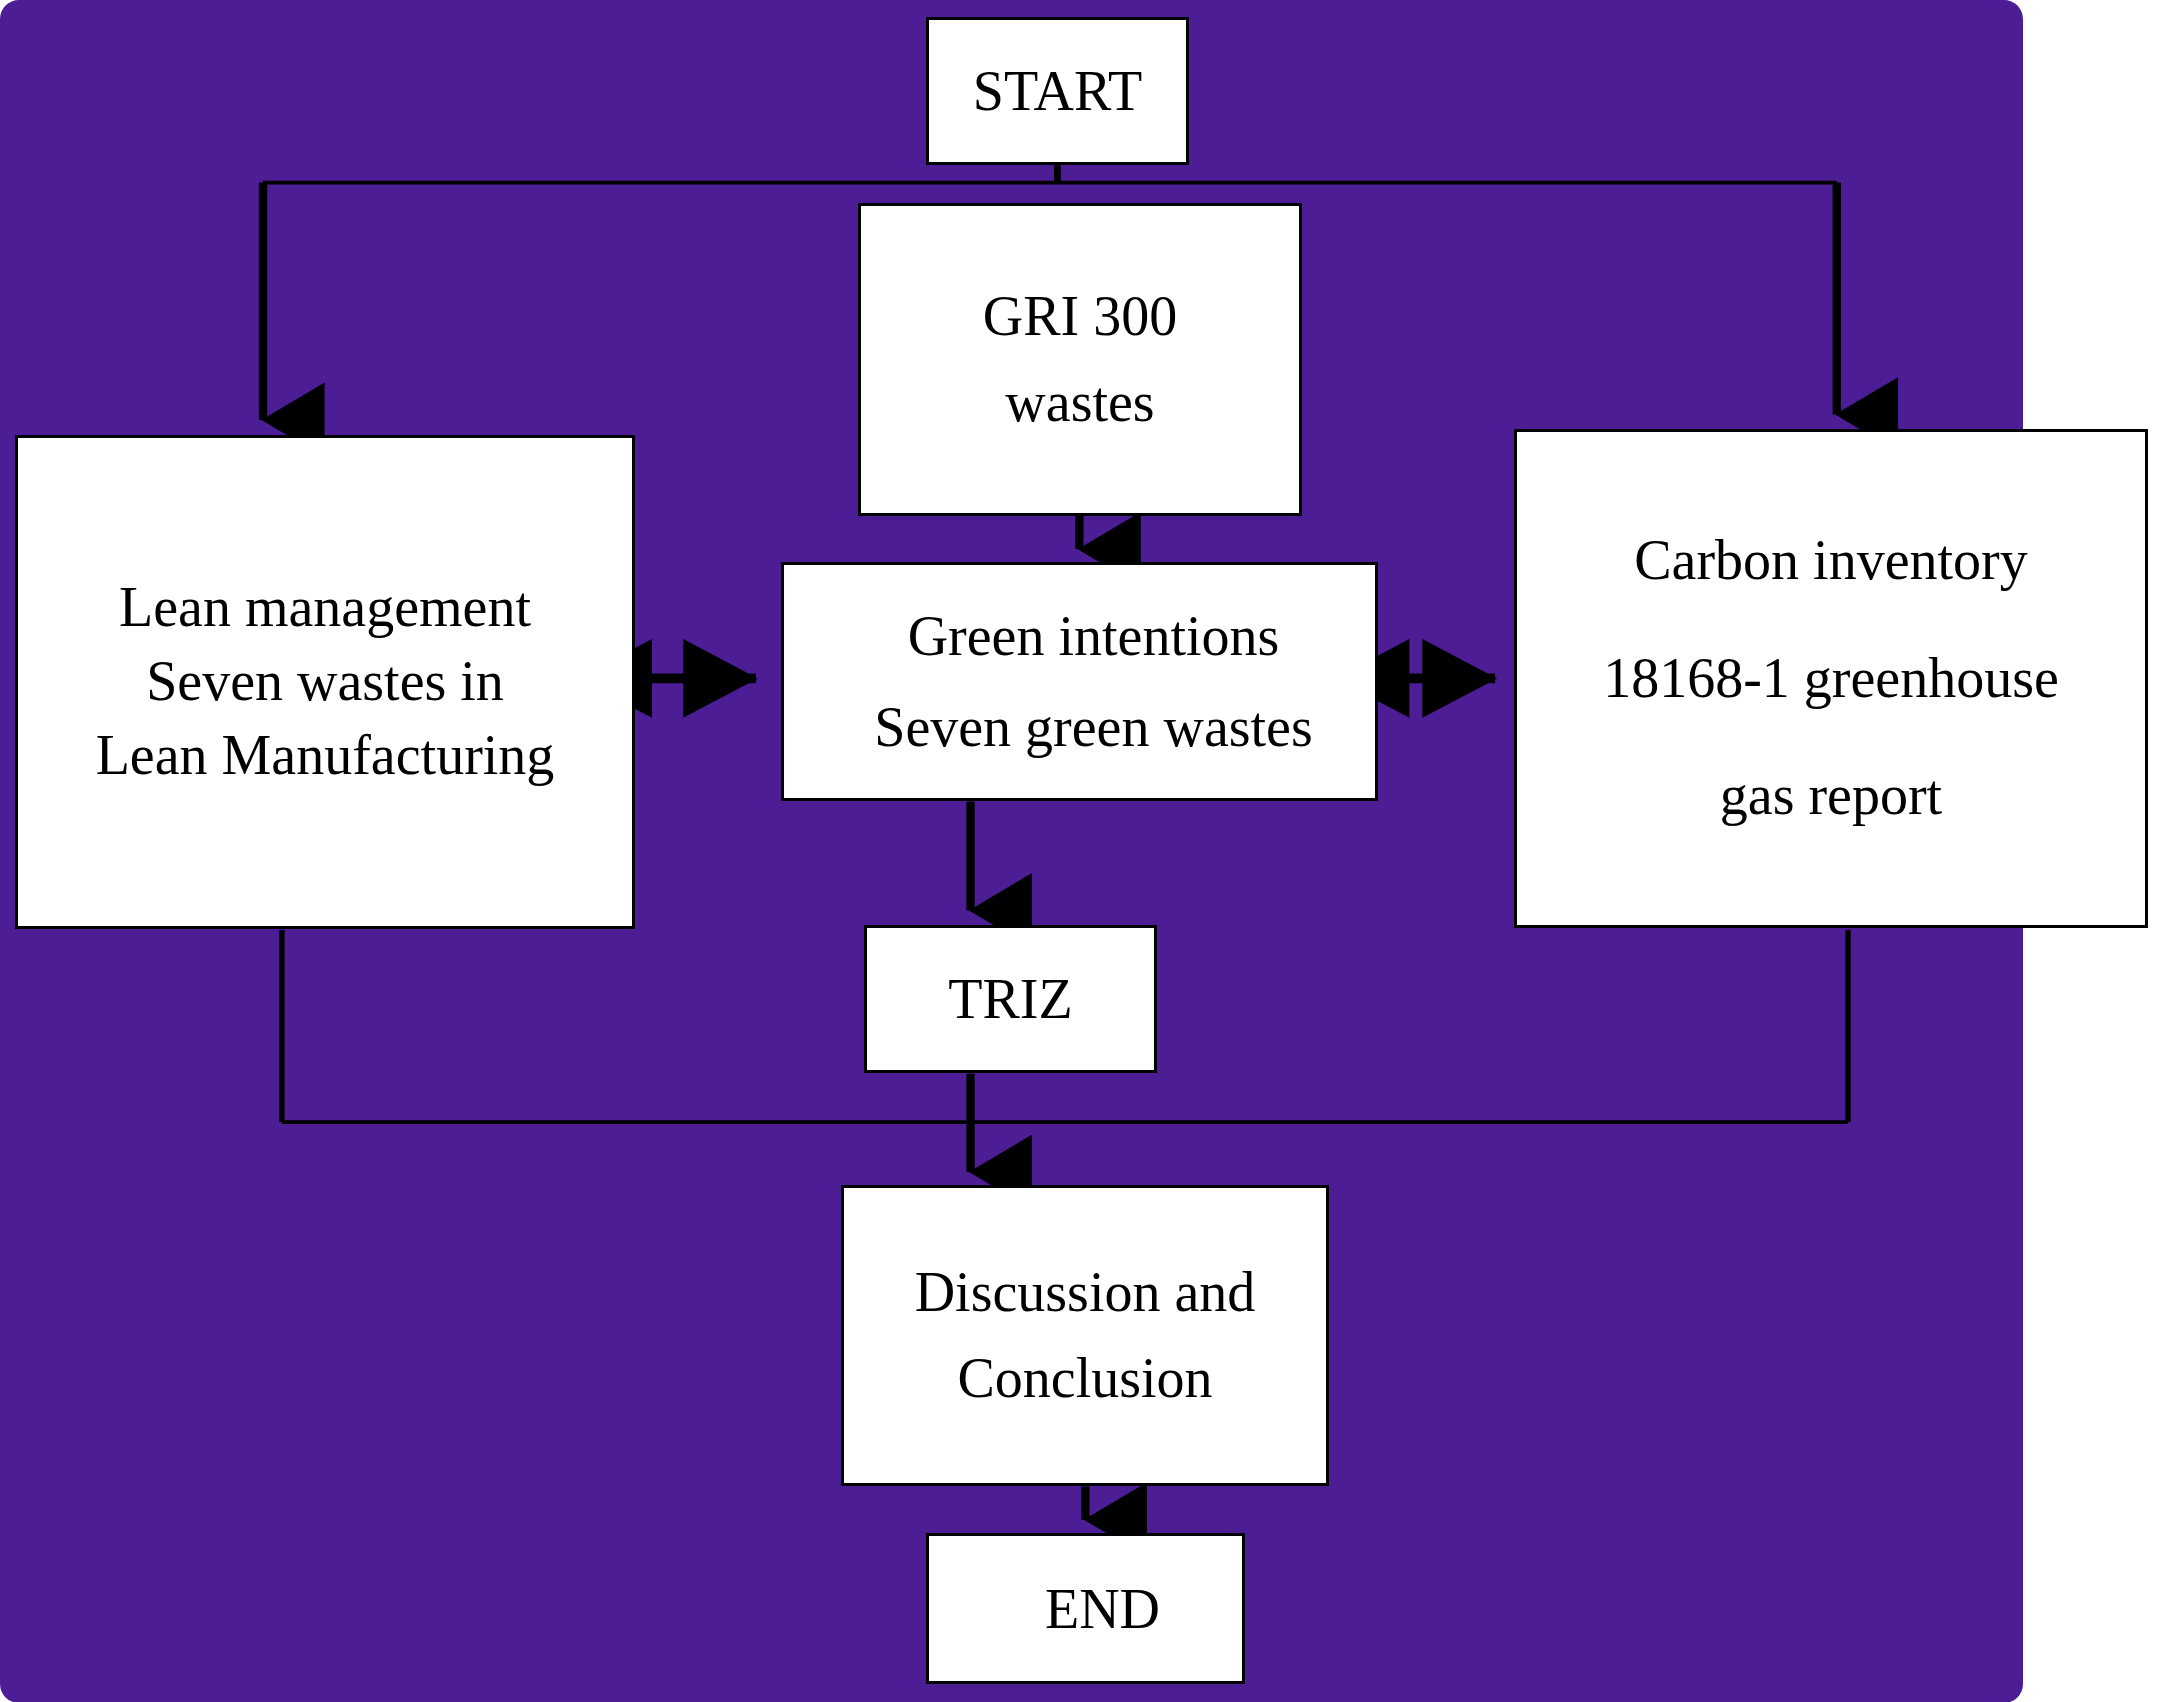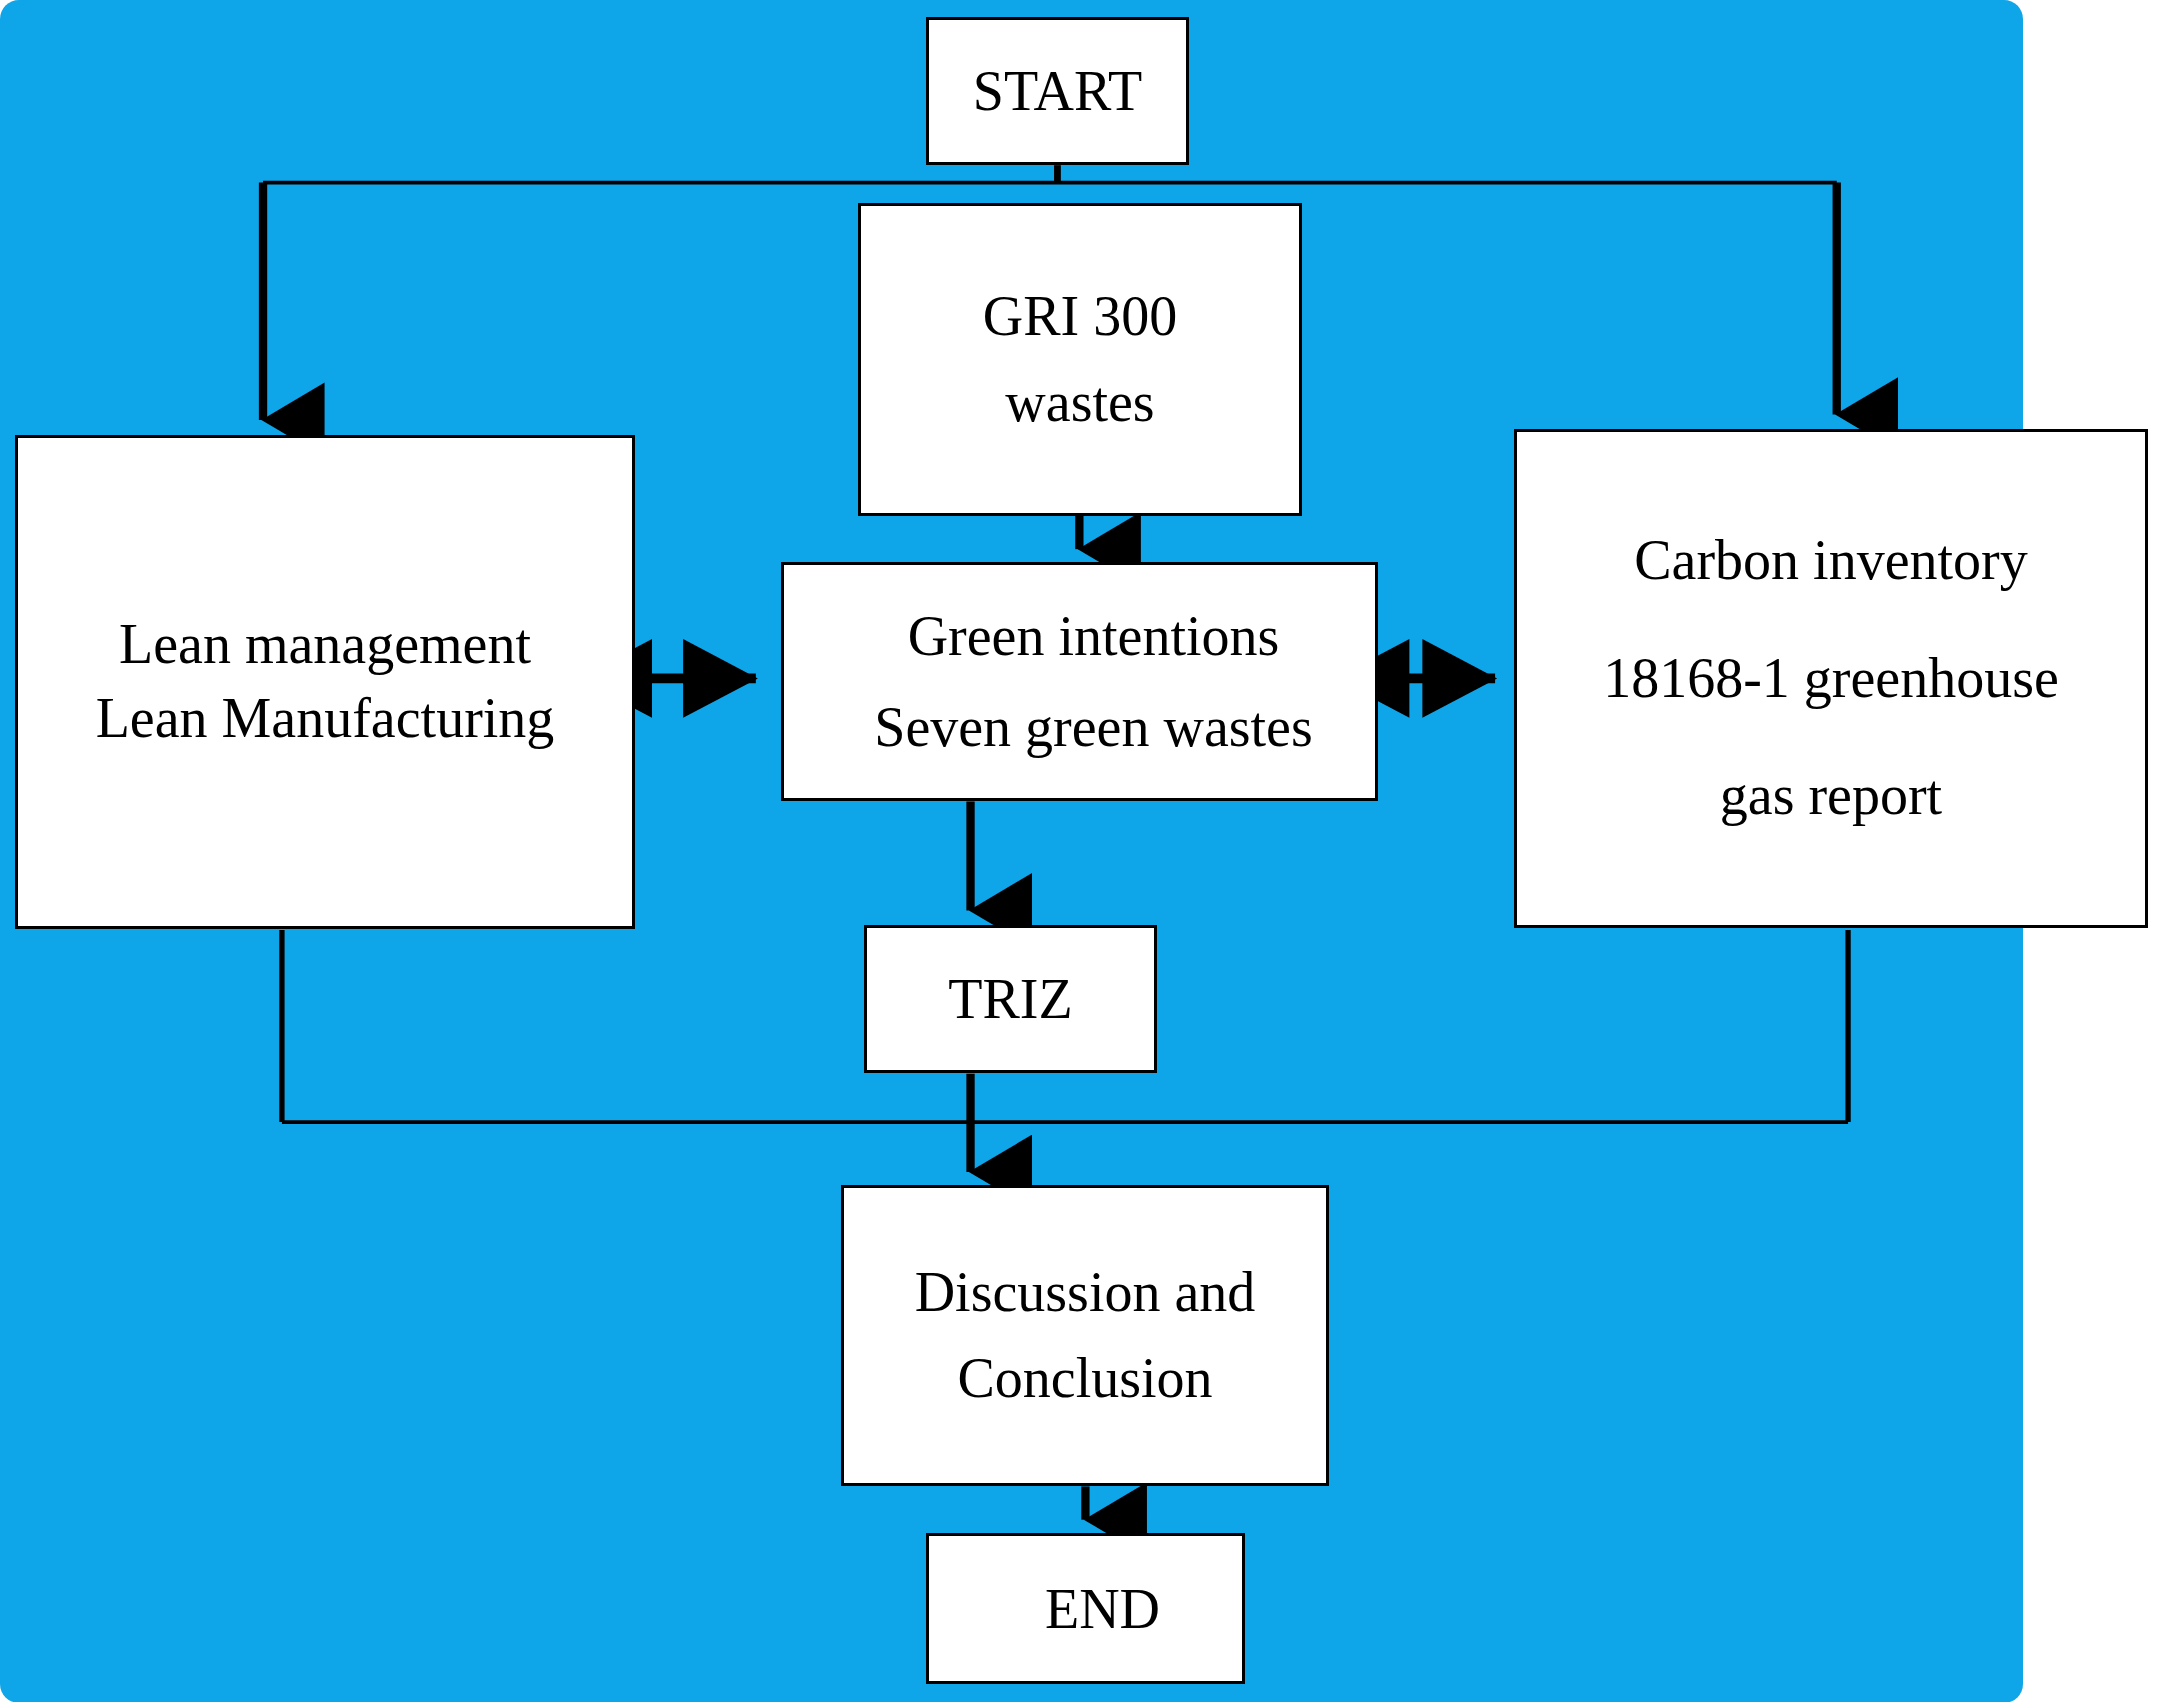--- a/index.html
+++ b/index.html
@@ -11,21 +11,21 @@
   body {
     width: 2161px;
     height: 1703px;
     overflow: hidden;
     font-family: "Liberation Serif", "DejaVu Serif", serif;
   }
   #flow-root {
     position: relative;
     width: 2023px;
     height: 1703px;
-    background: #0ea5e9;
+    background: #4c1d95;
     border-radius: 19px;
   }
   svg.flow-canvas {
     position: absolute;
     inset: 0;
     width: 2161px;
     height: 1703px;
     display: block;
   }
   .node-box {
@@ -108,20 +108,21 @@
     <span class="line">START</span>
   </div>
 
   <div class="node-box" id="node-gri">
     <span class="line">GRI 300</span>
     <span class="line">wastes</span>
   </div>
 
   <div class="node-box" id="node-lean">
     <span class="line">Lean management</span>
+    <span class="line">Seven wastes in</span>
     <span class="line">Lean Manufacturing</span>
   </div>
 
   <div class="node-box" id="node-green">
     <span class="line">Green intentions</span>
     <span class="line">Seven green wastes</span>
   </div>
 
   <div class="node-box" id="node-carbon">
     <span class="line">Carbon inventory</span>

